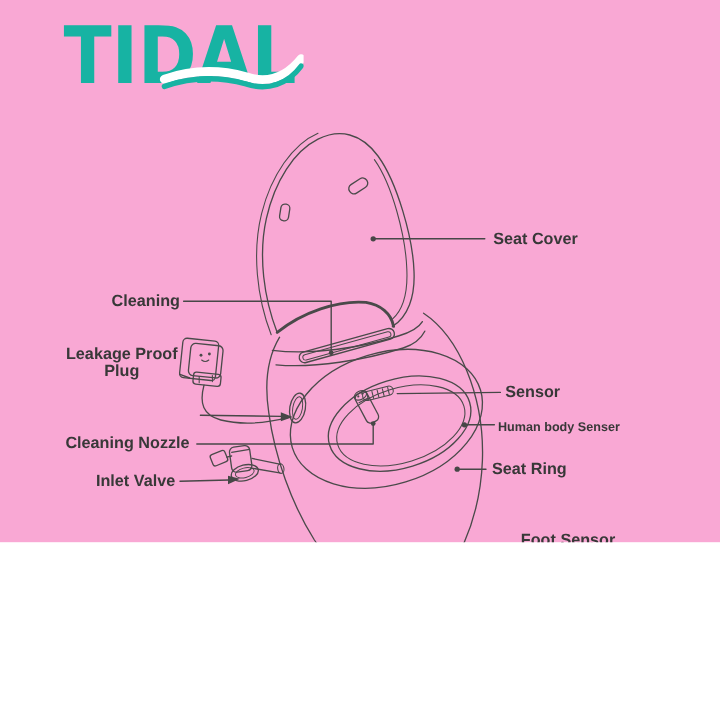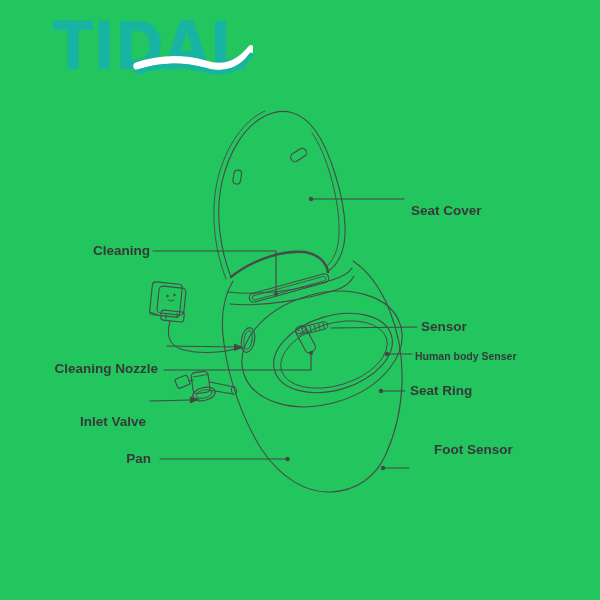--- a/index.html
+++ b/index.html
@@ -1,17 +1,17 @@
 <!DOCTYPE html>
 <html><head>
 <meta charset="utf-8">
 <style>
   html,body{margin:0;padding:0;background:#ffffff;}
   .stage{
-    position:relative;width:600px;height:600px;background:#22c55e;overflow:hidden;
+    position:relative;width:600px;height:452px;background:#f9a8d4;overflow:hidden;
     font-family:"Liberation Sans",sans-serif;
   }
   .logo-svg{position:absolute;left:53px;top:19px;}
   .art-svg{position:absolute;left:0;top:0;}
   .lbl{
     position:absolute;font-weight:bold;font-size:13.5px;color:#383838;
     line-height:14px;white-space:nowrap;
   }
   .lbl.small{font-size:10.5px;}
   .lbl.center{text-align:center;white-space:normal;}
@@ -140,24 +140,28 @@
         </g>
       <g>
           <circle cx="383" cy="468" r="2.2" fill="#474747" stroke="none"></circle>
           <path d="M 385,468 L 409,468"></path>
         </g>
     </g>
   </svg>
 
   <div class="lbl" style="right:450px;top:244px;">Cleaning</div>
 
+  <div class="lbl center" style="right:452px;top:288px;">
+    <span class="line">Leakage Proof</span>
+    <span class="line">Plug</span>
+  </div>
 
   <div class="lbl" style="right:442px;top:362px;">Cleaning Nozzle</div>
-  <div class="lbl" style="right:454px;top:394px;margin-top:21px;">Inlet Valve</div>
+  <div class="lbl" style="right:454px;top:394px;">Inlet Valve</div>
   <div class="lbl" style="right:449px;top:452px;">Pan</div>
 
-  <div class="lbl" style="left:411px;top:204px;">Seat Cover</div>
+  <div class="lbl" style="left:411px;top:192px;">Seat Cover</div>
   <div class="lbl" style="left:421px;top:320px;">Sensor</div>
   <div class="lbl small" style="left:415px;top:349px;">Human body Senser</div>
   <div class="lbl" style="left:410px;top:384px;">Seat Ring</div>
   <div class="lbl" style="left:414px;top:443px;margin-left:20px;">Foot Sensor</div>
 
 </div>
 
 </body></html>

